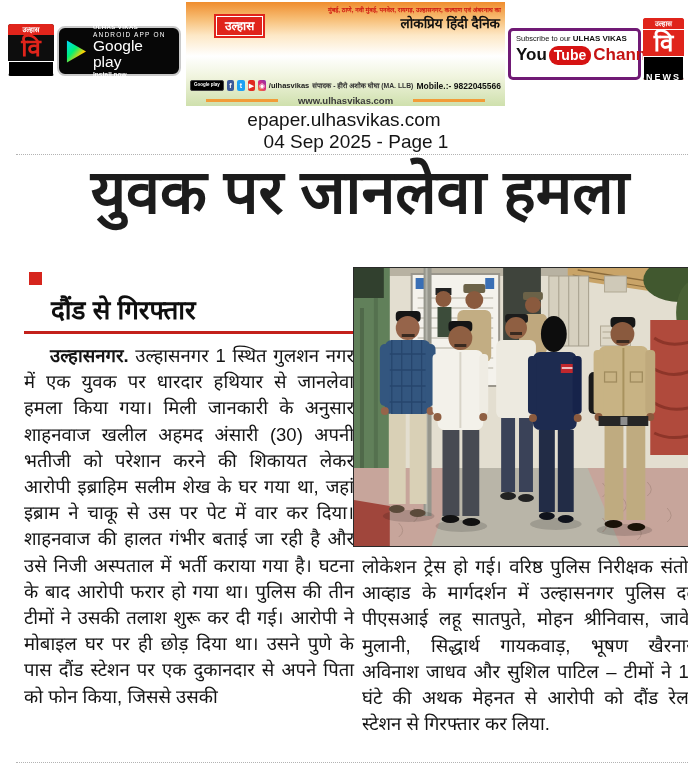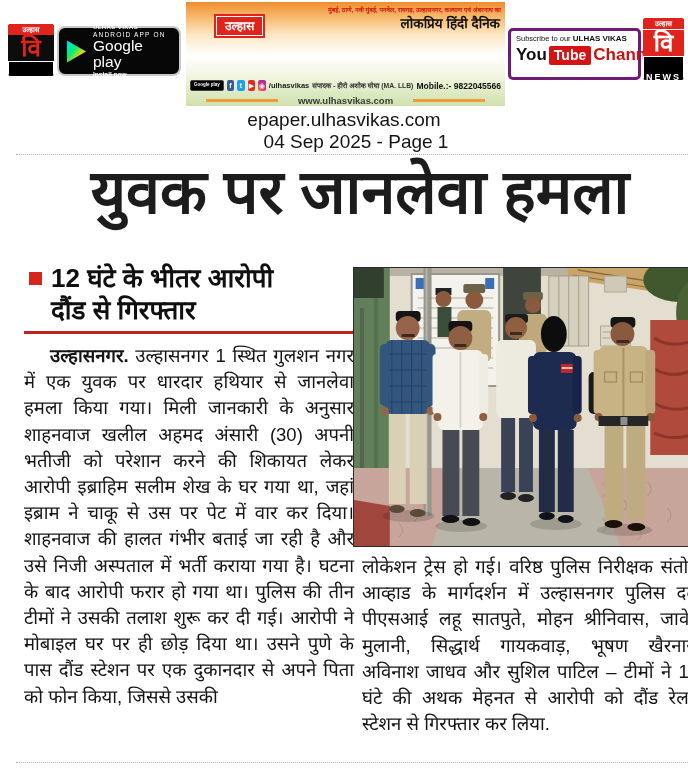--- a/index.html
+++ b/index.html
@@ -43,21 +43,21 @@
   .m-site { position:absolute; left:0; right:0; bottom:0; display:flex; align-items:center; justify-content:center; gap:20px; }
   .orange-bar { width:72px; height:3px; background:#f29c38; }
   .m-site-text { font-size:9.5px; font-weight:bold; color:#3a3a3a; }
 
   
   .yt-box { position:absolute; left:508px; top:28px; width:133px; height:52px; background:#fff; border:3px solid #701a75; border-radius:5px; padding:3px 5px; }
   .yt-row1 { font-size:7.5px; color:#111; white-space:nowrap; }
   .yt-row1 b { font-size:8px; font-weight:900; }
   .yt-row2 { display:flex; align-items:center; gap:2px; margin-top:2px; }
   .yt-you { font-size:17px; font-weight:900; color:#111; }
-  .yt-tube { background:#d61313; color:#fff; font-size:14px; font-weight:900; padding:1px 5px 2px; border-radius:2px; }
+  .yt-tube { background:#d61313; color:#fff; font-size:14px; font-weight:900; padding:1px 5px 2px; border-radius:9px; }
   .yt-channel { font-size:17px; font-weight:900; color:#c41414; }
 
   
   .site-line { position:absolute; top:109px; left:0; right:0; text-align:center; font-size:19px; color:#141414; }
   .date-line { position:absolute; top:131px; left:0; right:0; text-align:center; font-size:19px; color:#141414;margin-left:24px; }
 
   
   .article { position:absolute; top:154px; left:16px; width:688px; height:609px; border-top:1px dotted #b3b3b3; border-bottom:1px dotted #b3b3b3; overflow:hidden; }
   .headline { position:absolute; top:4px; left:0; right:0; text-align:center; font-size:61px; line-height:1.1; font-weight:900; color:#1c1c1c; white-space:nowrap; }
   .subhead { position:absolute; top:107px; left:10px; width:326px; padding-left:25px; font-size:26px; line-height:32px; font-weight:800; color:#0f0f0f; }
@@ -142,21 +142,21 @@
 
   <div class="site-line">epaper.ulhasvikas.com</div>
   <div class="date-line">04 Sep 2025 - Page 1</div>
 
   <div class="article">
 
     <h1 class="headline">युवक पर जानलेवा हमला</h1>
 
     <div class="subhead">
       <span class="bullet"></span>
-      <span>12 घंटे के भीतर आरोपी</span><br>
+      <br>
       <span>दौंड से गिरफ्तार</span>
     </div>
 
     <div class="red-rule"></div>
 
     <p class="bodytext col1"><span class="dateline">उल्हासनगर.</span><span> उल्हासनगर 1 स्थित गुलशन नगर में एक युवक पर धारदार हथियार से जानलेवा हमला किया गया। मिली जानकारी के अनुसार शाहनवाज खलील अहमद अंसारी (30) अपनी भतीजी को परेशान करने की शिकायत लेकर आरोपी इब्राहिम सलीम शेख के घर गया था, जहां इब्राम ने चाकू से उस पर पेट में वार कर दिया। शाहनवाज की हालत गंभीर बताई जा रही है और उसे निजी अस्पताल में भर्ती कराया गया है। घटना के बाद आरोपी फरार हो गया था। पुलिस की तीन टीमों ने उसकी तलाश शुरू कर दी गई। आरोपी ने मोबाइल घर पर ही छोड़ दिया था। उसने पुणे के पास दौंड स्टेशन पर एक दुकानदार से अपने पिता को फोन किया, जिससे उसकी</span></p>
 
     <div class="photo">
       <svg viewBox="0 0 344 278" preserveAspectRatio="none">
 

